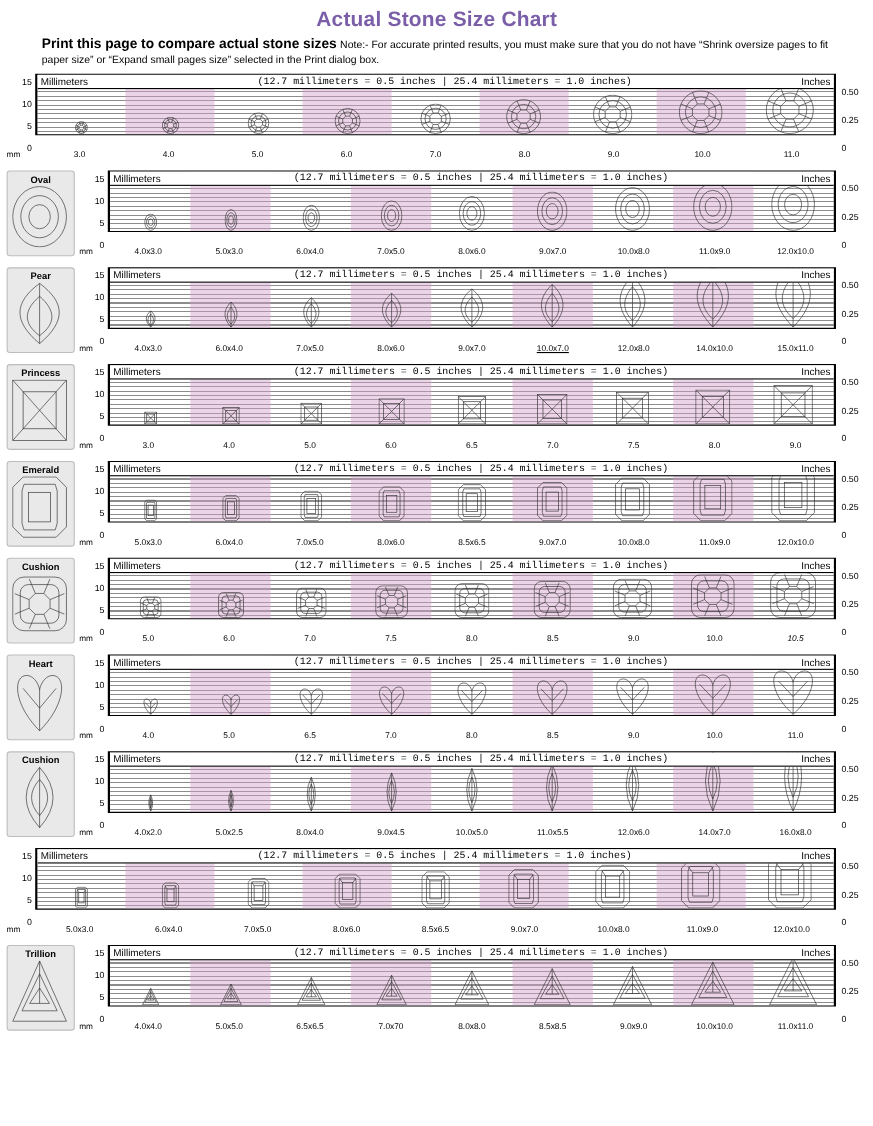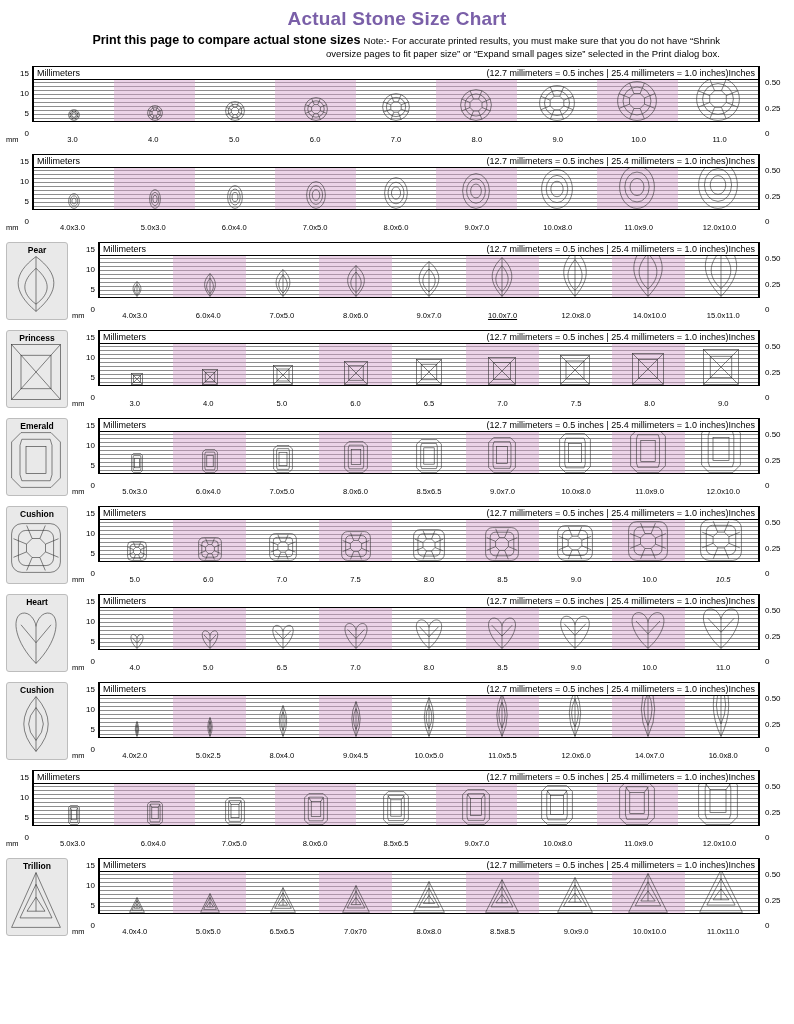--- a/index.html
+++ b/index.html
@@ -16,24 +16,24 @@
   #page-title {
     text-align: center;
     font-size: 19px;
     font-weight: bold;
     color: #7a5fa8;
     margin: 8px 0 4px 0;
     letter-spacing: 0.2px;
   }
 
   .subtitle-block {
-    text-align: right;
+    text-align: left;
     font-size: 11px;
     line-height: 13px;
-    padding: 0 74px;
+    padding: 0 38px;
     margin-bottom: 6px;
   }
   .subtitle-main { font-size: 12.5px; font-weight: bold; }
   .subtitle-note { font-size: 9.5px; }
 
   .chart-wrap { padding: 0 6px; }
 
   .shape-row {
     display: flex;
     align-items: flex-start;
@@ -118,21 +118,21 @@
     left: 0; right: 0; top: 0;
     height: 13px;
     background: #ffffff;
     border-bottom: 1px solid #000;
     display: flex;
     align-items: center;
     font-size: 9px;
     z-index: 5;
   }
   .header-strip .hl { padding-left: 3px; font-weight: normal; }
-  .header-strip .hc { flex: 1; text-align: right; }
+  .header-strip .hc { flex: 1; text-align: center; font-family: Liberation Mono, monospace; }
   .header-strip .hr { padding-right: 3px; }
 
   .stone-cell {
     position: absolute;
     bottom: 0;
     display: flex;
     align-items: flex-end;
     justify-content: center;
     z-index: 3;
   }
@@ -337,20 +337,28 @@
           <div class="lab" style="left: 44.4444%; width: 11.1111%;">7.0</div>
           <div class="lab" style="left: 55.5556%; width: 11.1111%;">8.0</div>
           <div class="lab" style="left: 66.6667%; width: 11.1111%;">9.0</div>
           <div class="lab" style="left: 77.7778%; width: 11.1111%;">10.0</div>
           <div class="lab" style="left: 88.8889%; width: 11.1111%;">11.0</div>
         </div>
         <div class="mm-tag">mm</div>
       </div>
     </div>
     <div class="shape-row">
+      <div class="shape-badge">
+        <div class="nm">Oval</div>
+        <div class="ic"><svg width="50" height="56" viewBox="0 0 50 56">
+            <ellipse cx="25" cy="28" rx="24.4" ry="27.4" fill="none" stroke="#333" stroke-width="0.6"></ellipse>
+            <ellipse cx="25" cy="28" rx="17.08" ry="19.179999999999996" fill="none" stroke="#333" stroke-width="0.6"></ellipse>
+            <ellipse cx="25" cy="28" rx="9.76" ry="10.96" fill="none" stroke="#333" stroke-width="0.6"></ellipse>
+          </svg></div>
+      </div>
       <div class="plot">
         <div class="axis-left">
           <div class="tk" style="top: 4px;">15</div>
           <div class="tk" style="top: 24px;">10</div>
           <div class="tk" style="top: 44px;">5</div>
           <div class="tk" style="top: 64px;">0</div>
         </div>
         <div class="axis-right">
           <div class="tk" style="top: 13.2px;">0.50</div>
           <div class="tk" style="top: 38.6px;">0.25</div>

